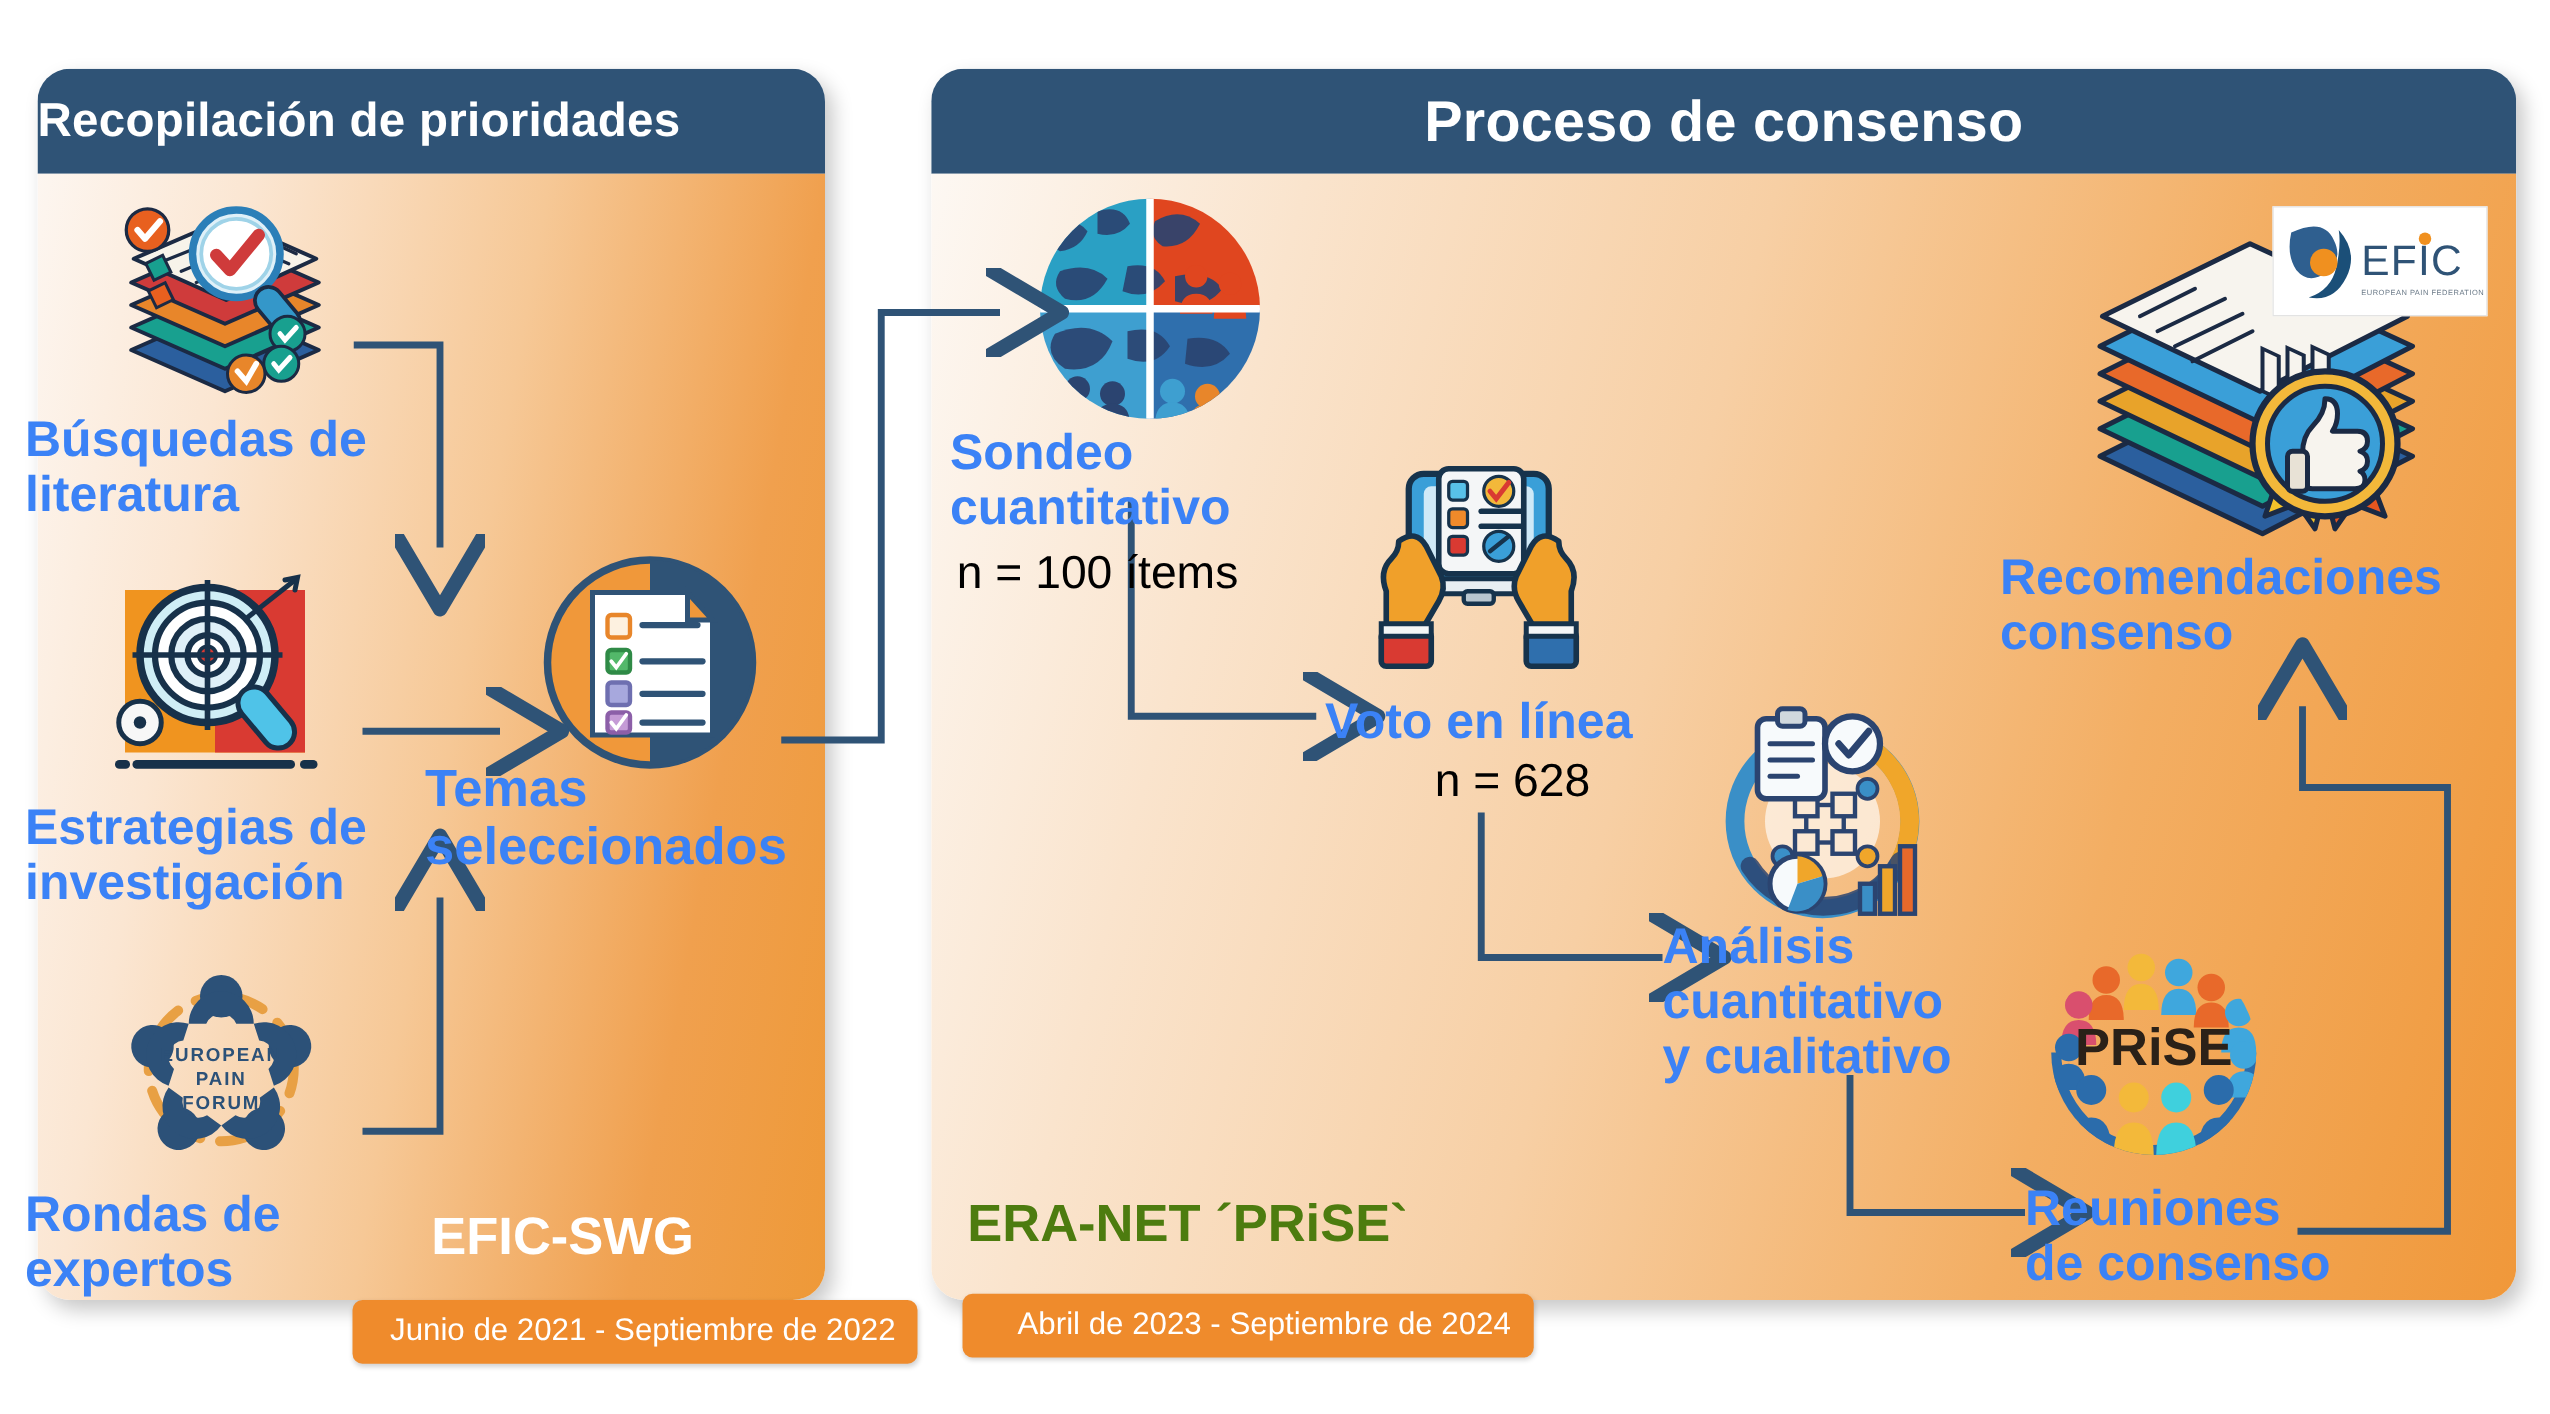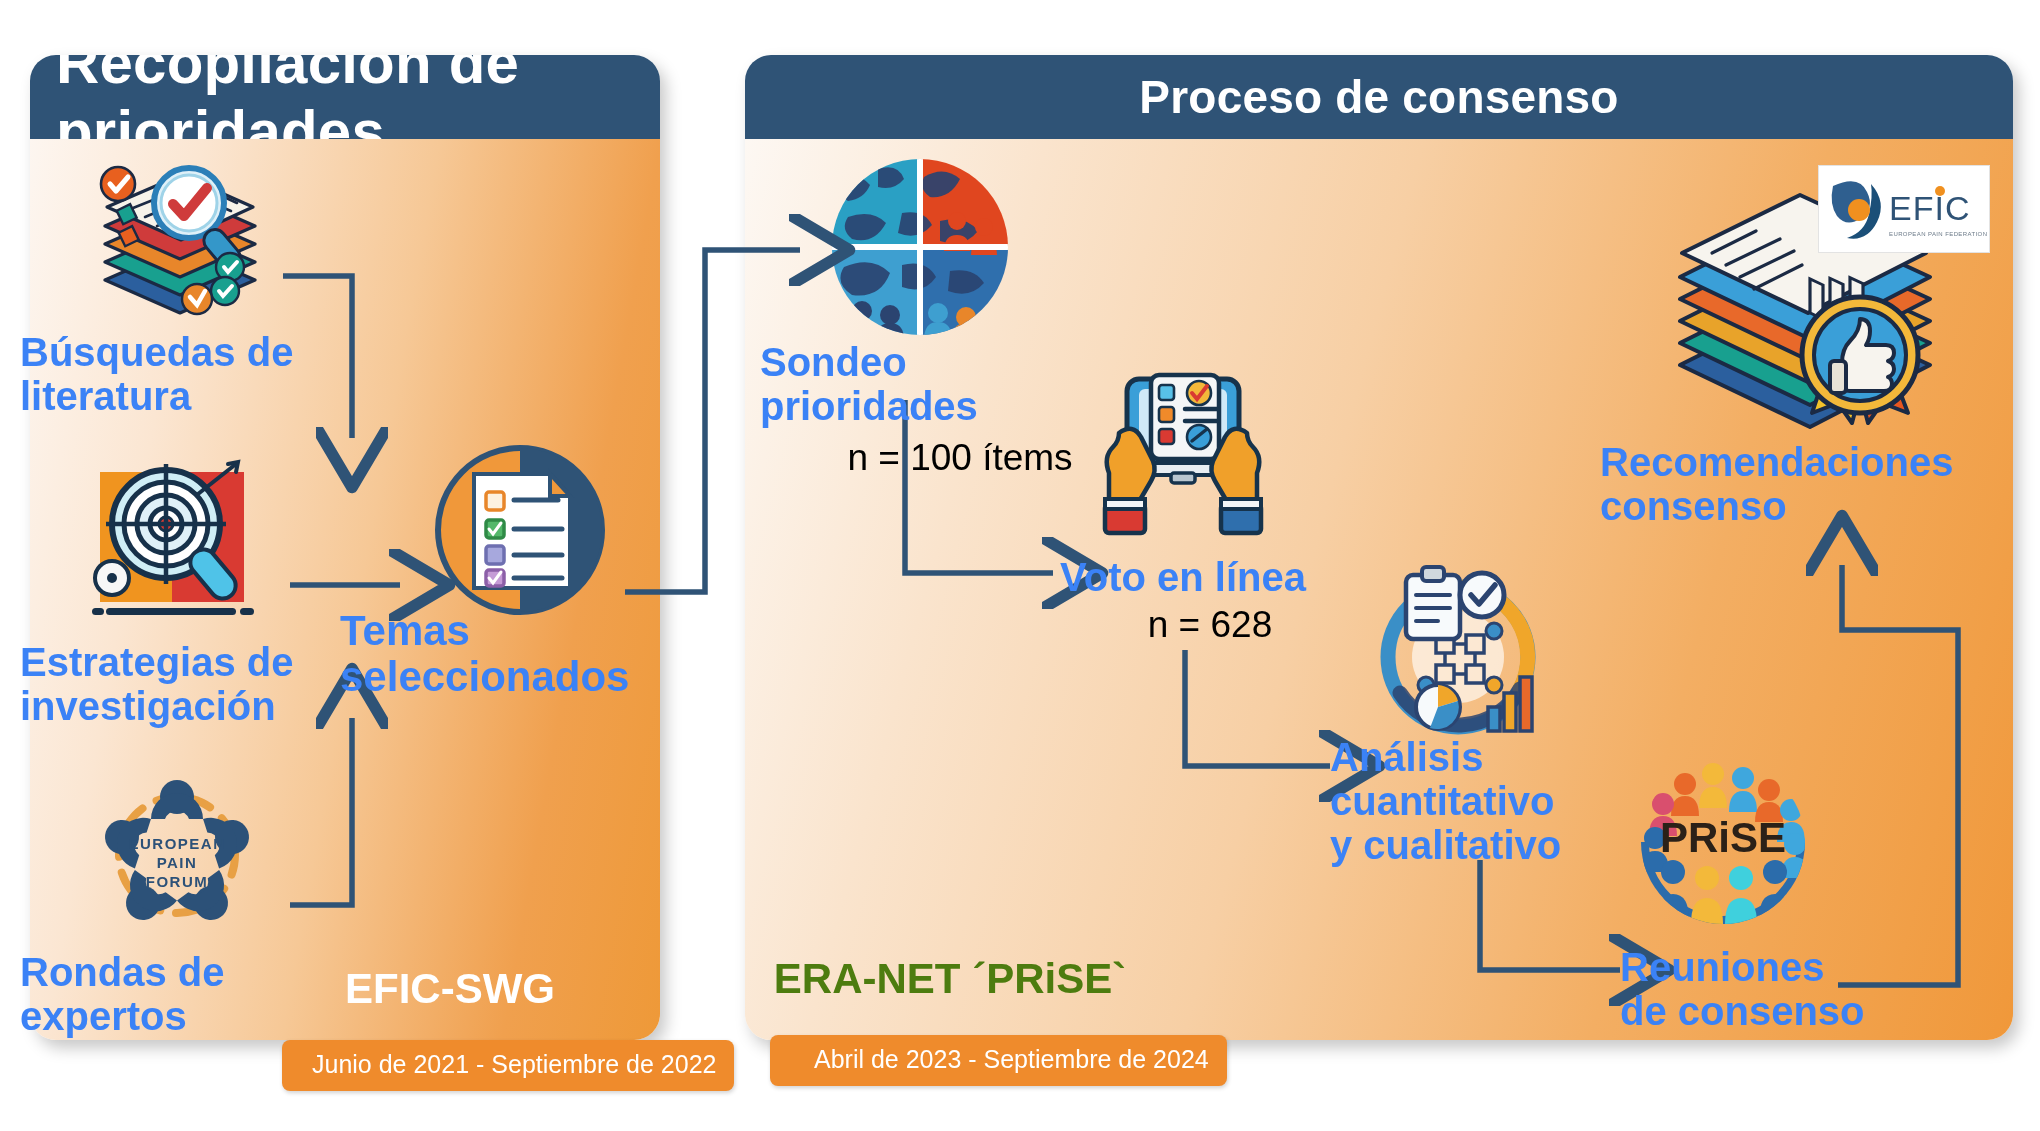--- a/index.html
+++ b/index.html
@@ -32,21 +32,21 @@
     color: #ffffff;
     font-weight: bold;
     letter-spacing: .2px;
   }
   .panel-body {
     position: absolute;
     left: 0; right: 0; top: 84px; bottom: 0;
   }
 
   #panel-left { left: 30px; top: 55px; width: 630px; height: 985px; }
-  #panel-left .panel-header { padding-left: 26px; font-size: 60px; }
+  #panel-left .panel-header { font-size: 38px; }
   #panel-left .panel-body {
     background: linear-gradient(100deg,
         #fdf6f0 0%, #fbe6d2 22%, #f6c896 52%, #f0a04e 80%, #ee9938 100%);
   }
 
   #panel-right { left: 745px; top: 55px; width: 1268px; height: 985px; }
   #panel-right .panel-header { justify-content: center; font-size: 46px; }
   #panel-right .panel-body {
     background: linear-gradient(105deg,
         #fdf8f3 0%, #fae4cd 20%, #f7cfa4 45%, #f3ae63 72%, #f0983a 100%);
@@ -501,22 +501,22 @@
 expertos</div>
 
   <div class="lbl" style="left:340px; top:608px; width:360px; font-size:42px;">Temas
 seleccionados</div>
 
   <div class="white-lbl" style="left:285px; top:965px; width:330px; font-size:42px; color:#ffffff;">EFIC-SWG</div>
 
   <div class="date-chip" style="left:282px; top:1040px;padding-left:30px;">Junio de 2021 - Septiembre de 2022</div>
 
   <div class="lbl" style="left:760px; top:340px; width:320px; font-size:40px;">Sondeo
-prioridades</div>
-  <div class="sub" style="left:800px; top:438px; width:320px; font-size:37px;text-align:center;">n = 100 ítems</div>
+cuantitativo</div>
+  <div class="sub" style="left:718px; top:438px; width:320px; font-size:37px;text-align:center;">n = 100 ítems</div>
 
   <div class="lbl" style="left:1060px; top:555px; width:300px; font-size:40px;">Voto en línea</div>
   <div class="sub" style="left:1060px; top:605px; width:300px; font-size:37px;">n = 628</div>
 
   <div class="lbl" style="left:1330px; top:735px; width:320px; font-size:40px;">Análisis
 cuantitativo
 y cualitativo</div>
 
   <div class="lbl" style="left:1620px; top:945px; width:320px; font-size:40px;">Reuniones
 de consenso</div>

